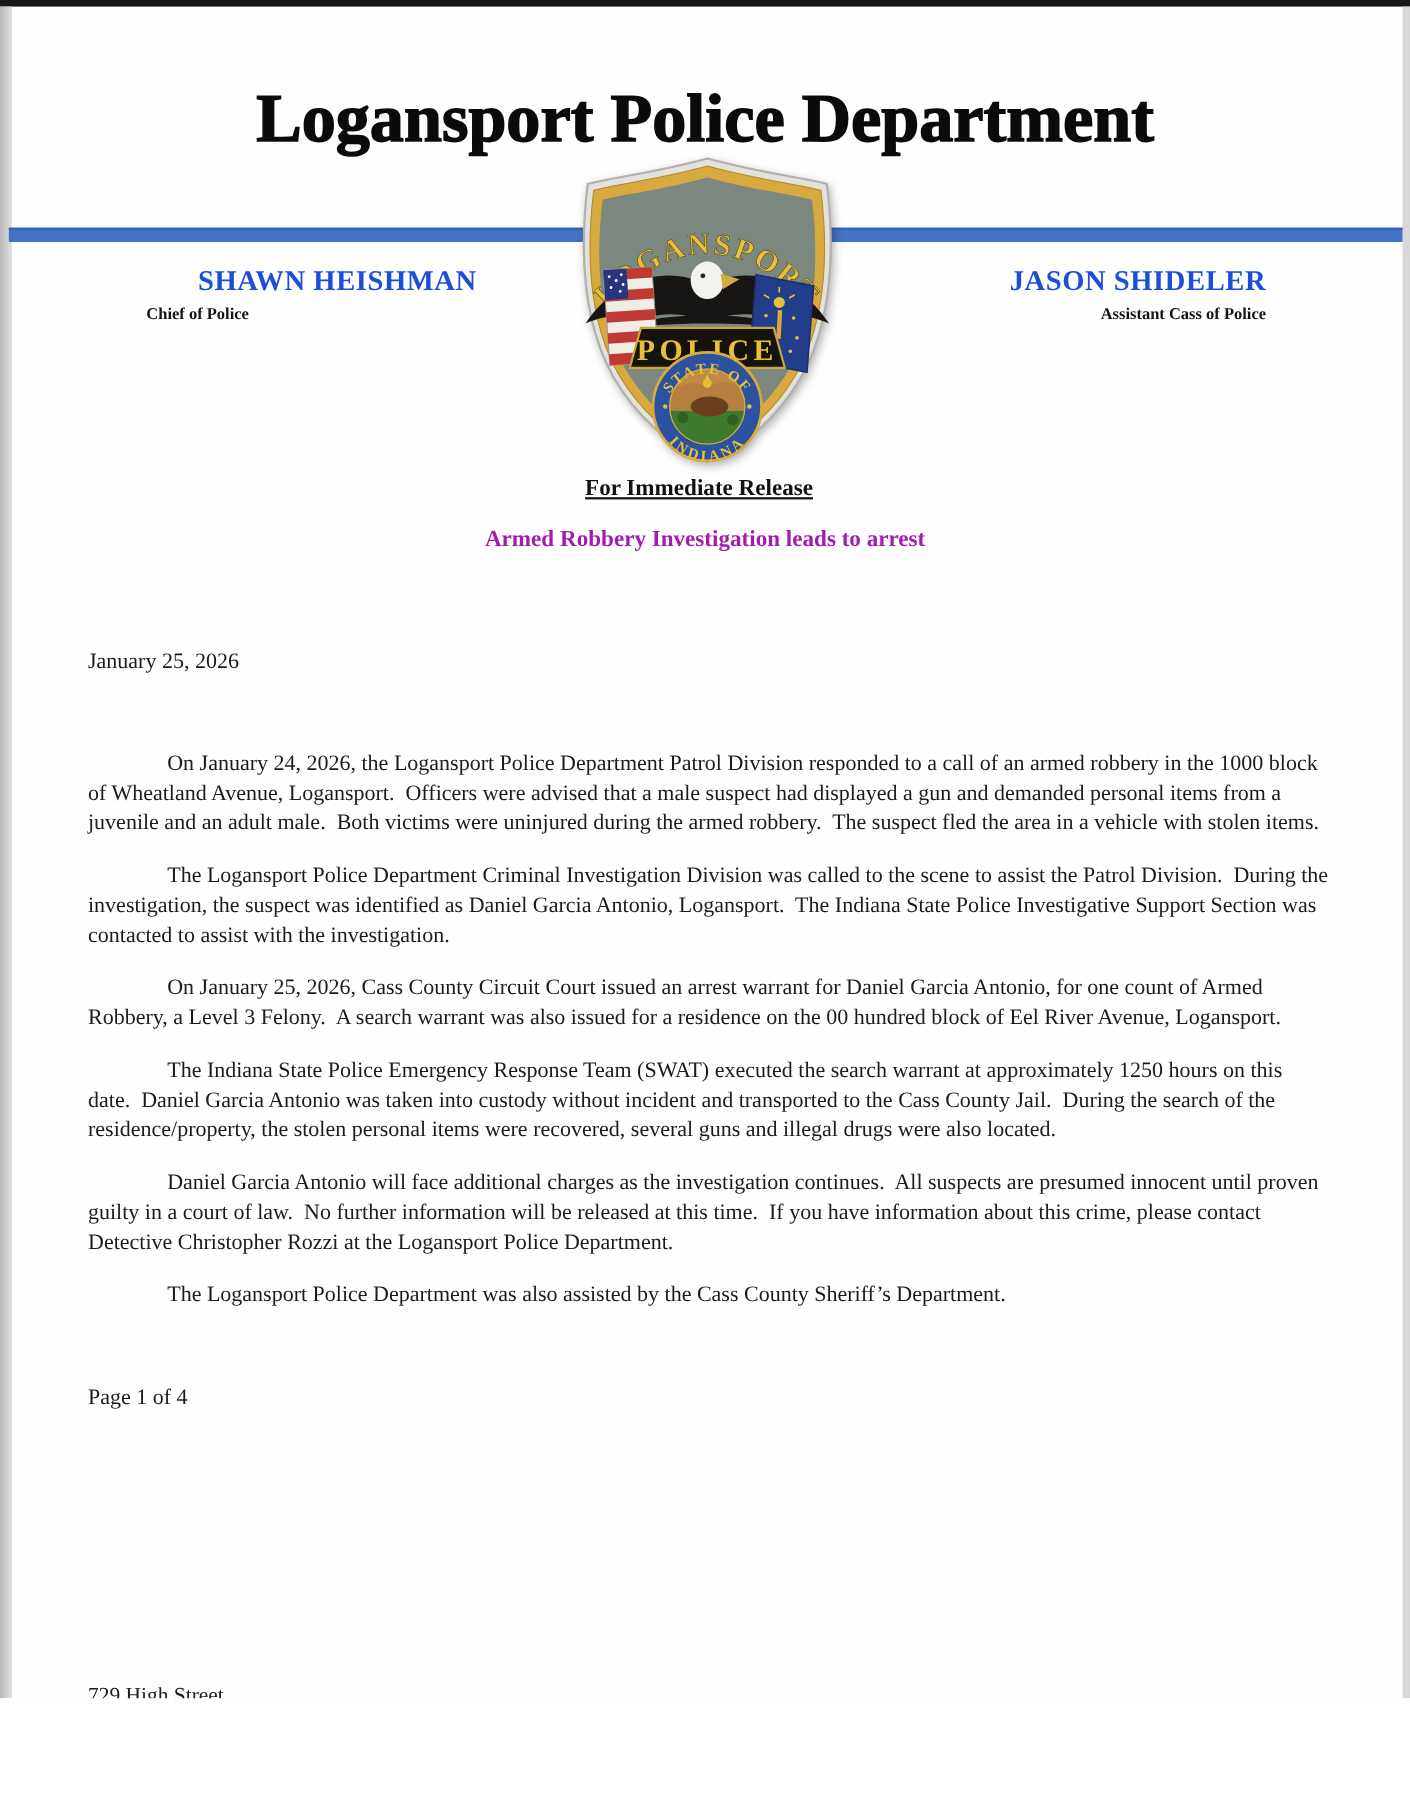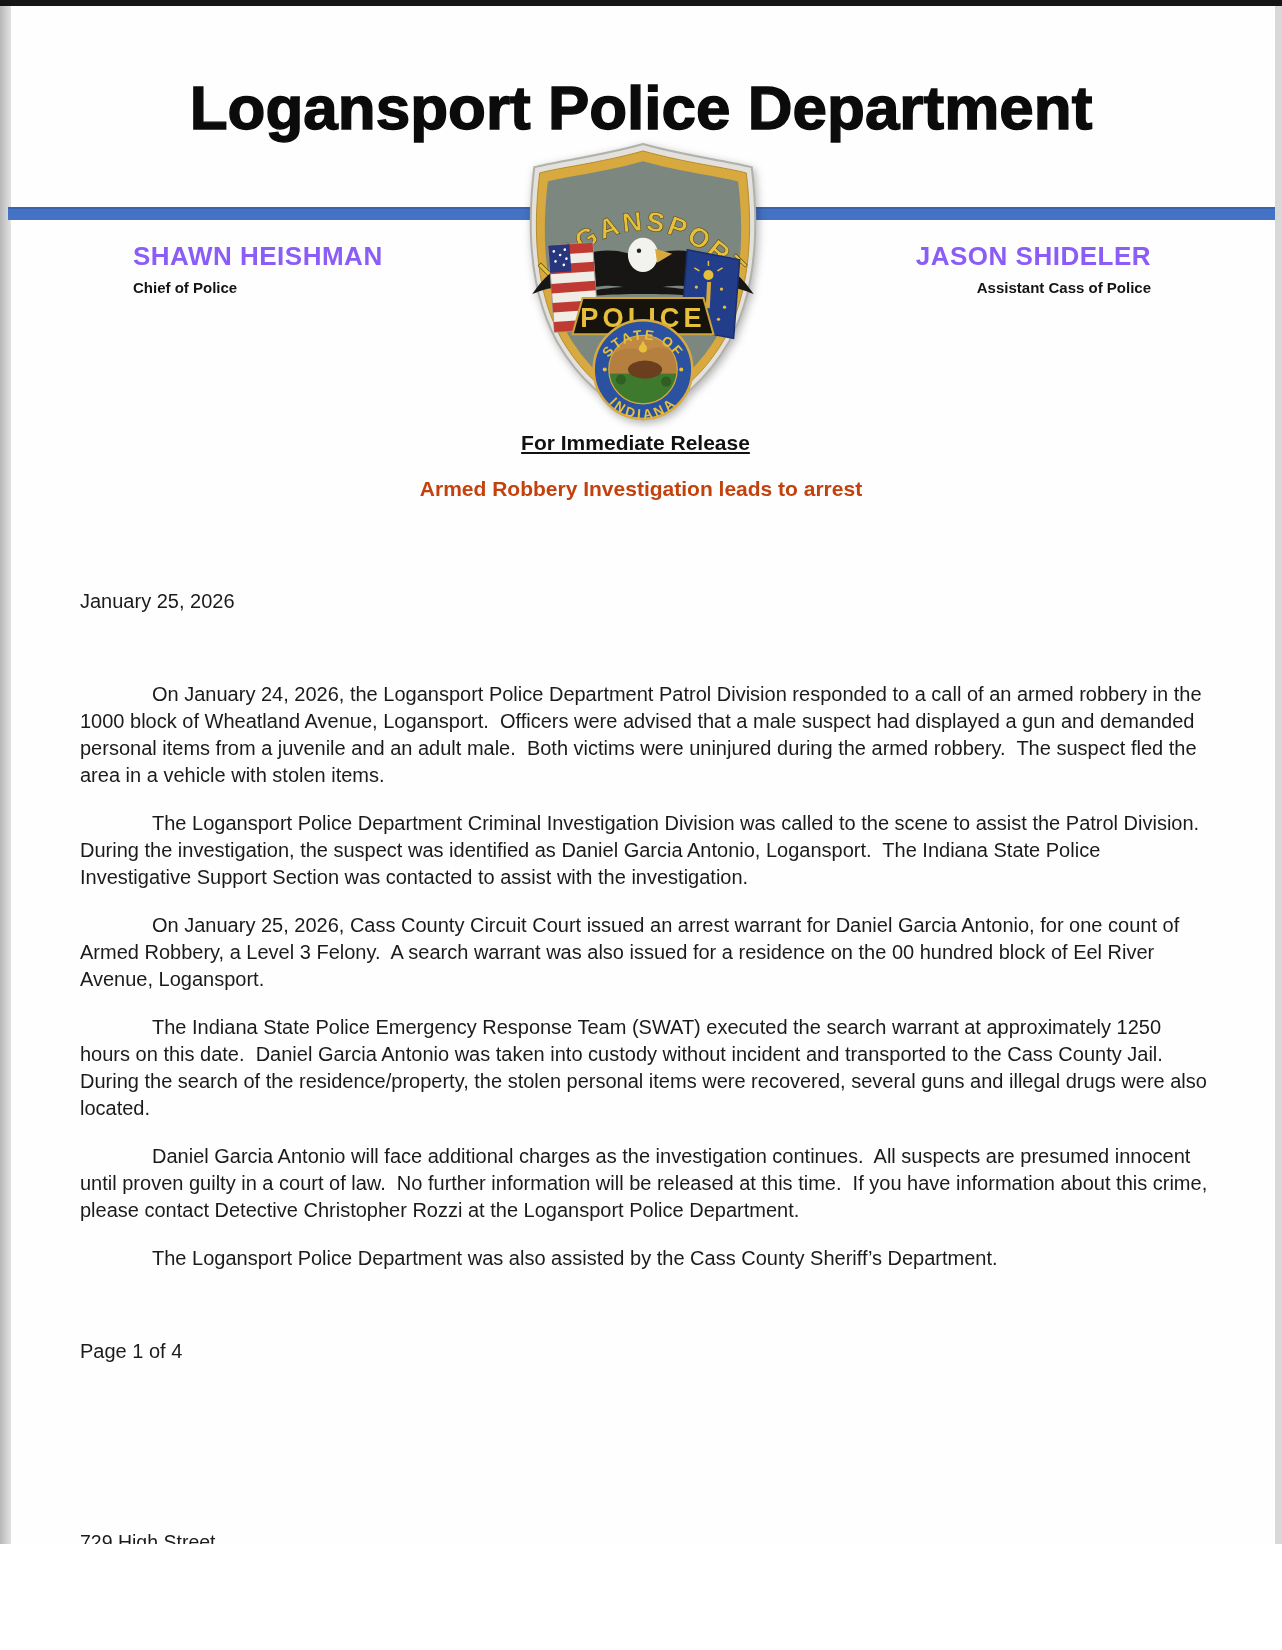--- a/index.html
+++ b/index.html
@@ -1,20 +1,20 @@
 <!DOCTYPE html>
 <html><head>
 <meta charset="utf-8">
 <style>
   html, body { margin:0; padding:0; background:#ffffff; }
   .page {
     position:relative;
     width:1282px; height:1544px;
     background:#fefefe;
-    font-family:Liberation Sans, sans-serif;
+    font-family:Liberation Serif, serif;
     color:#1d1d1d;
     overflow:hidden;
   }
   
   .edge-top { position:absolute; top:0; left:0; right:0; height:6px; background:#161616; }
   .edge-left { position:absolute; top:6px; left:0; bottom:0; width:11px;
                background:linear-gradient(90deg,#b7b7b7,#e3e3e3); }
   .edge-right { position:absolute; top:6px; right:0; bottom:0; width:7px; background:#d8d8d8; }
 
   .title {
@@ -37,31 +37,31 @@
   .badge {
     position:absolute; top:141px; left:492px; width:302px; height:284px;
     z-index:2;
     filter:drop-shadow(2px 3px 4px rgba(0,0,0,0.30));
   }
   .badge svg { display:block; width:100%; height:100%; }
 
   .official { position:absolute; top:241px; z-index:3; }
   .official-left-block  { left:133px; text-align:left; }
   .official-right-block { right:131px; text-align:right; }
-  .official-name { font-size:26px; font-weight:bold; color:#8b5cf6; letter-spacing:0.5px; }
+  .official-name { font-size:26px; font-weight:bold; color:#1d4ed8; letter-spacing:0.5px;margin-left:47px; }
   .official-role { font-size:15px; font-weight:bold; color:#141414; margin-top:7px; }
 
   .release-label {
     position:absolute; top:431px; left:0; right:11px;
     text-align:center; font-size:21px; font-weight:bold;
     text-decoration:underline; color:#111;
   }
   .headline {
     position:absolute; top:477px; left:0; right:0;
-    text-align:center; font-size:21px; font-weight:bold; color:#c2410c;
+    text-align:center; font-size:21px; font-weight:bold; color:#a21caf;
   }
 
   .body-text {
     position:absolute; top:588px; left:80px; width:1128px;
     font-size:20px; line-height:27px; color:#1b1b1b;
   }
   .body-text p { margin:0; white-space:pre-wrap; }
   .date-line { margin-bottom:66px !important; }
   .para { text-indent:72px; margin-bottom:21px !important; }
   .page-number { margin-top:66px !important; }

